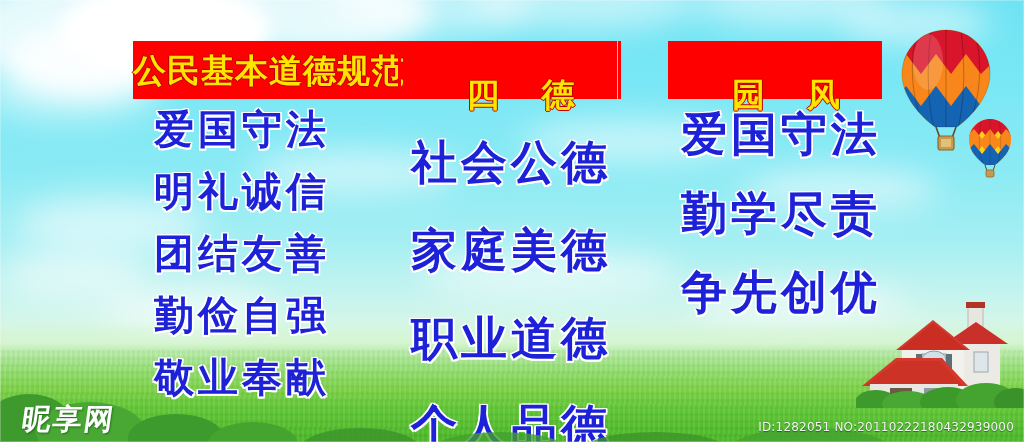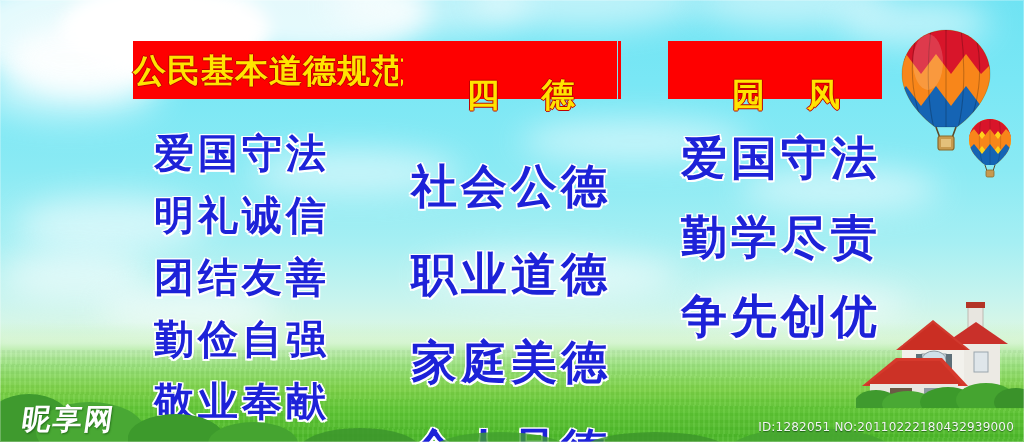--- a/index.html
+++ b/index.html
@@ -89,21 +89,21 @@
     text-shadow:
       -1px 0 #c00000, 1px 0 #c00000, 0 -1px #c00000, 0 1px #c00000;
   }
   .banner-text.spaced { letter-spacing:42px; padding-left:64px;margin-top:48px; }
 
   #banner1 { left:133px; width:218px; }
   #banner2 { left:398px; width:223px; }
   #banner3 { left:668px; width:197px; }
 
   
-  .cols { position:absolute; left:0; top:128px; width:832px; height:290px; }
+  .cols { position:absolute; left:0; top:104px; width:832px; height:290px; }
   .col { position:absolute; top:0; }
   .col-line {
     color:#1d22d8;
     font-weight:bold;
     white-space:nowrap;
     text-align:center;
     text-shadow:
       -1.5px 0 #fff, 1.5px 0 #fff, 0 -1.5px #fff, 0 1.5px #fff,
       -1.5px -1.5px #fff, 1.5px -1.5px #fff, -1.5px 1.5px #fff, 1.5px 1.5px #fff;
   }
@@ -223,22 +223,22 @@
     <div class="col" id="col1">
       <div class="col-line">爱国守法</div>
       <div class="col-line">明礼诚信</div>
       <div class="col-line">团结友善</div>
       <div class="col-line">勤俭自强</div>
       <div class="col-line">敬业奉献</div>
     </div>
 
     <div class="col" id="col2">
       <div class="col-line">社会公德</div>
+      <div class="col-line">家庭美德</div>
       <div class="col-line">职业道德</div>
-      <div class="col-line">家庭美德</div>
       <div class="col-line">个人品德</div>
     </div>
 
     <div class="col" id="col3">
       <div class="col-line">爱国守法</div>
       <div class="col-line">勤学尽责</div>
       <div class="col-line">争先创优</div>
     </div>
 
   </div>

